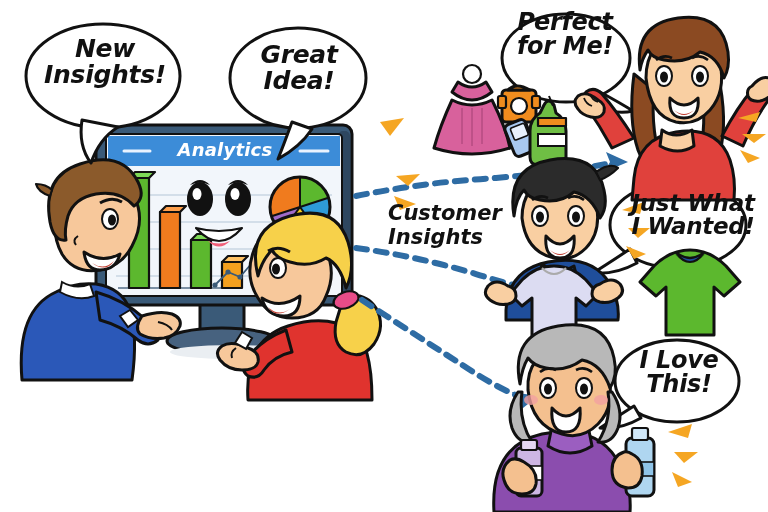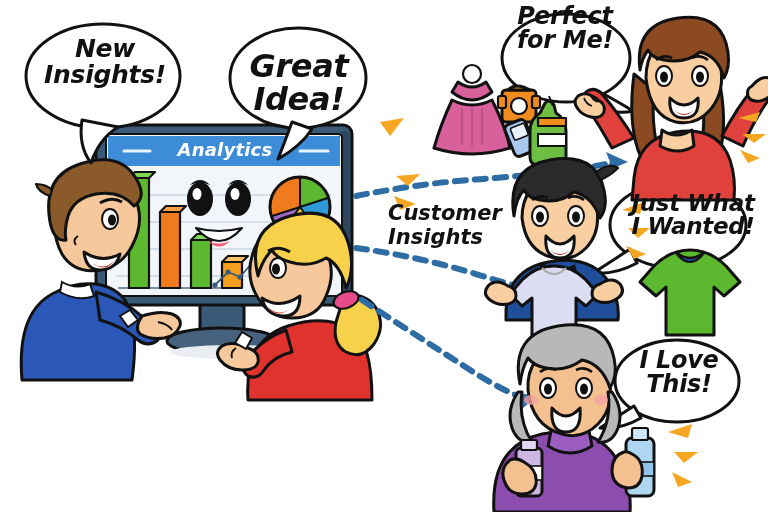--- a/index.html
+++ b/index.html
@@ -18,22 +18,22 @@
     text-align:center;
     color:#111111;
     font-family:"DejaVu Sans", sans-serif;
     font-weight:700;
     font-style:italic;
     line-height:1.02;
     letter-spacing:-0.3px;
     white-space:pre-line;
   }
   #t-new-strategy{left:30px;  top:36px;  width:150px; font-size:25px;}
-  #t-great-idea  {left:240px; top:42px;  width:118px; font-size:32px;margin-top:8px;}
-  #t-perfect     {left:503px; top:4px;  width:124px; font-size:24px;}
+  #t-great-idea  {left:240px; top:42px;  width:118px; font-size:25px;}
+  #t-perfect     {left:503px; top:10px;  width:124px; font-size:24px;}
   #t-just-what   {left:615px; top:192px; width:128px; font-size:23px;margin-left:14px;}
   #t-i-love      {left:624px; top:348px; width:110px; font-size:24px;}
 
   #t-customer-insights{
     position:absolute;left:388px;top:202px;width:136px;
     text-align:left;color:#111111;
     font-family:"DejaVu Sans", sans-serif;
     font-weight:700;font-style:italic;font-size:21px;line-height:1.12;
     white-space:pre-line;
   }

